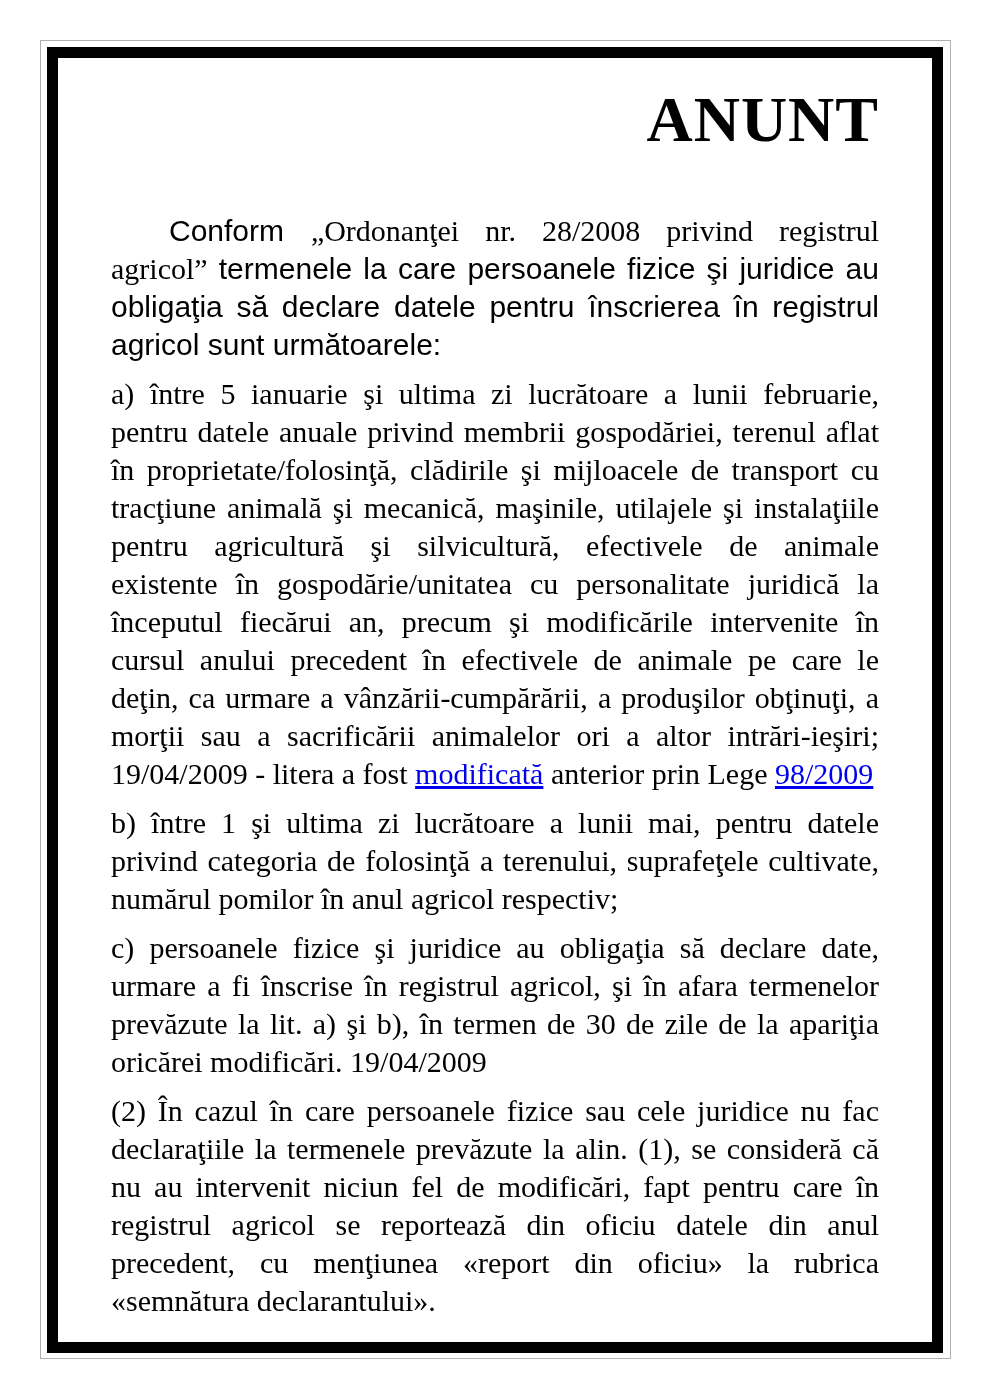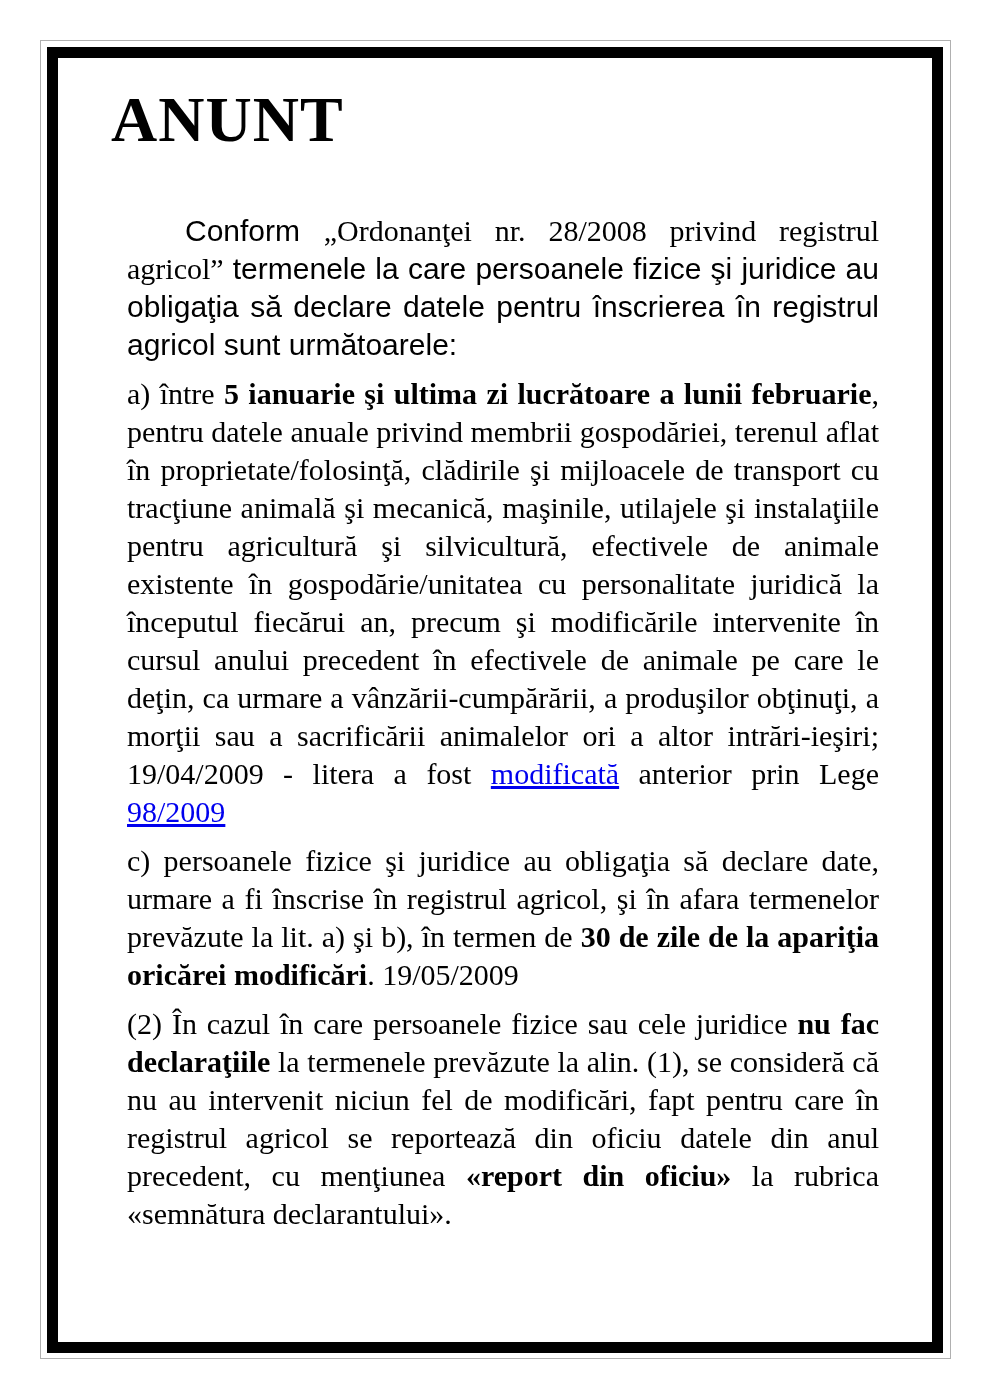--- a/index.html
+++ b/index.html
@@ -19,44 +19,45 @@
     border:11px solid #000;
     padding:26px 53px 0 53px;
     box-sizing:border-box;
     overflow:hidden;
   }
   .title{
     font-family:"Liberation Serif", serif;
     font-weight:bold;
     font-size:64px;
     line-height:72px;
-    text-align:left;
+    text-align:right;
     margin:0 0 56px 0;
     letter-spacing:1px;
   }
   .para{
     font-size:30px;
     line-height:38px;
     text-align:justify;
-    margin:0 0 11px 16px;
+    margin:0 0 11px 0;
   }
   .intro{ text-indent:58px; }
-  .b{ font-weight:bold; }
+  .b{ font-weight:normal; }
   .sans{ font-family:"Liberation Sans", sans-serif; }
   .serif{ font-family:"Liberation Serif", serif; }
   .link{
     color:var(--link-color,#0000ee);
     cursor:pointer;
   }
 </style>
 </head>
 <body>
 
 <div class="frame-thin"></div>
 
 <div class="frame">
   <h1 class="title">ANUNT</h1>
 
   <p class="para intro"><span class="sans">Conform </span><span class="serif">„Ordonanţei nr. 28/2008 privind registrul agricol”</span><span class="sans"> termenele la care persoanele fizice şi juridice au obligaţia să declare datele pentru înscrierea în registrul agricol sunt următoarele:</span></p>
   <p class="para"><span>a) între </span><span class="b">5 ianuarie şi ultima zi lucrătoare a lunii februarie</span><span>, pentru datele anuale privind membrii gospodăriei, terenul aflat în proprietate/folosinţă, clădirile şi mijloacele de transport cu tracţiune animală şi mecanică, maşinile, utilajele şi instalaţiile pentru agricultură şi silvicultură, efectivele de animale existente în gospodărie/unitatea cu personalitate juridică la începutul fiecărui an, precum şi modificările intervenite în cursul anului precedent în efectivele de animale pe care le deţin, ca urmare a vânzării-cumpărării, a produşilor obţinuţi, a morţii sau a sacrificării animalelor ori a altor intrări-ieşiri; 19/04/2009 - litera a fost </span><a class="link" href="#">modificată</a><span> anterior prin Lege </span><a class="link" href="#">98/2009</a></p>
-  <p class="para"><span>c) persoanele fizice şi juridice au obligaţia să declare date, urmare a fi înscrise în registrul agricol, şi în afara termenelor prevăzute la lit. a) şi b), în termen de </span><span class="b">30 de zile de la apariţia oricărei modificări</span><span>. 19/05/2009</span></p>
+  <p class="para"><span>b) între </span><span class="b">1 şi ultima zi lucrătoare a lunii mai</span><span>, pentru datele privind categoria de folosinţă a terenului, suprafeţele cultivate, numărul pomilor în anul agricol respectiv;</span></p>
+  <p class="para"><span>c) persoanele fizice şi juridice au obligaţia să declare date, urmare a fi înscrise în registrul agricol, şi în afara termenelor prevăzute la lit. a) şi b), în termen de </span><span class="b">30 de zile de la apariţia oricărei modificări</span><span>. 19/04/2009</span></p>
   <p class="para"><span>(2) În cazul în care persoanele fizice sau cele juridice </span><span class="b">nu fac declaraţiile</span><span> la termenele prevăzute la alin. (1), se consideră că nu au intervenit niciun fel de modificări, fapt pentru care în registrul agricol se reportează din oficiu datele din anul precedent, cu menţiunea </span><span class="b">«report din oficiu»</span><span> la rubrica «semnătura declarantului».</span></p>
 </div>
 
 </body></html>

